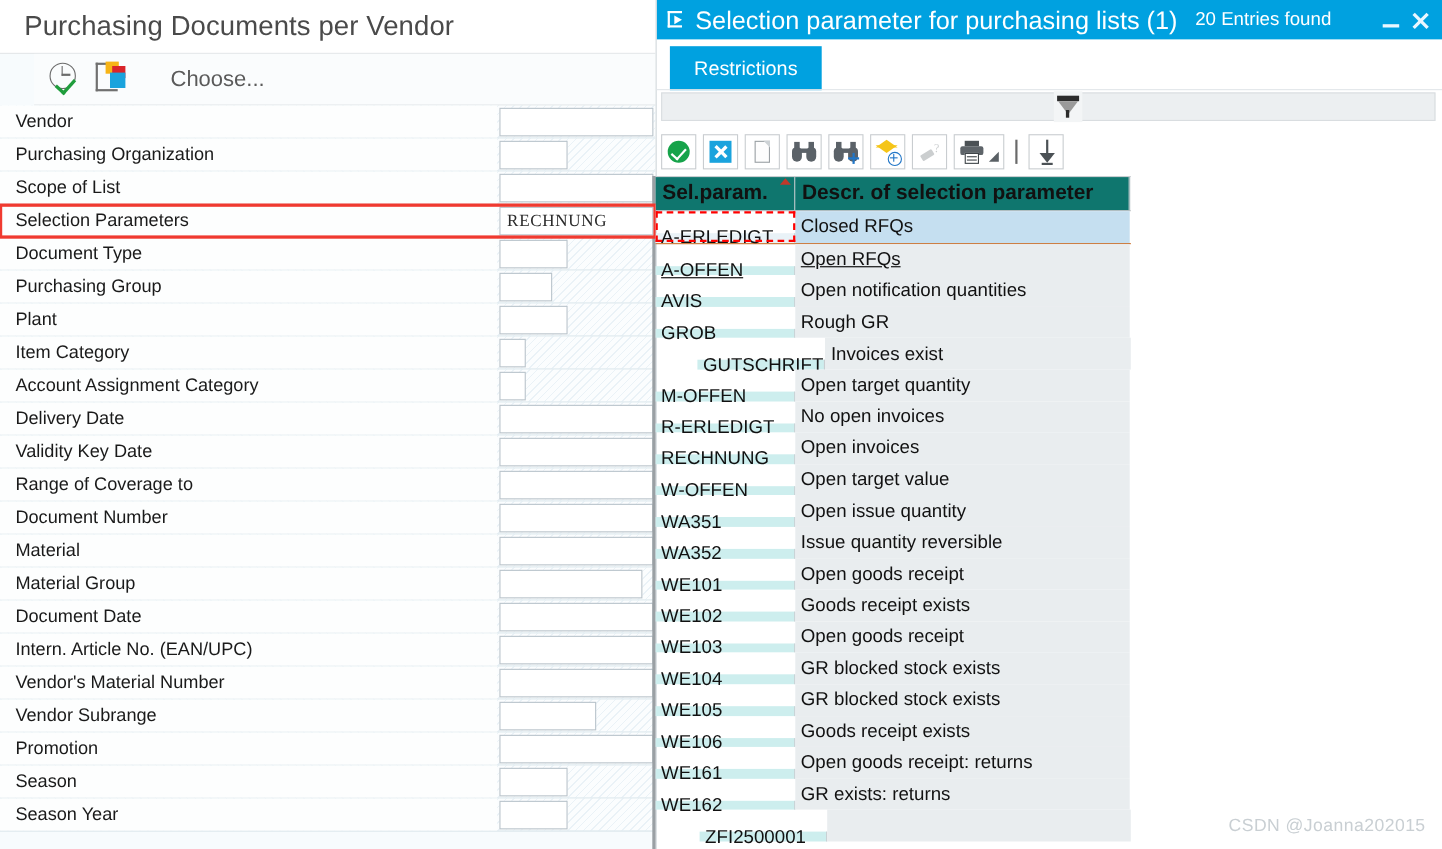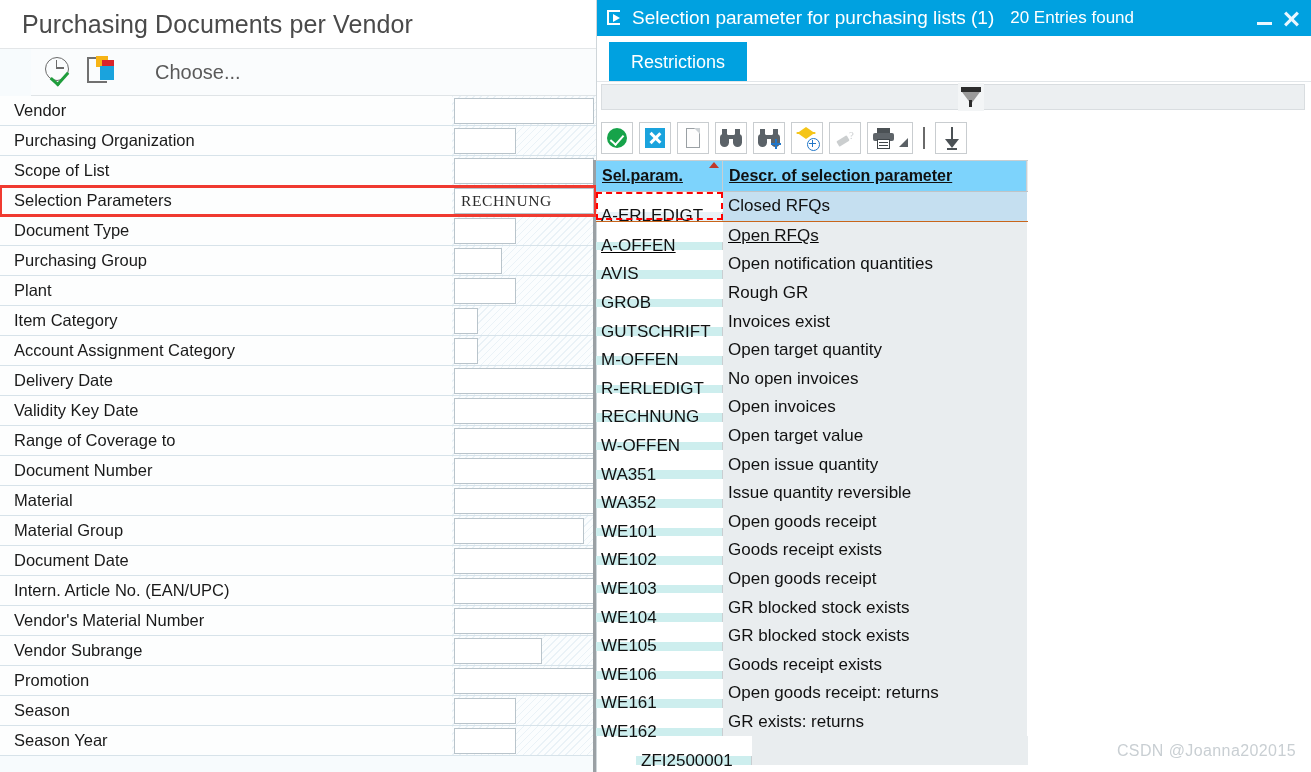--- a/index.html
+++ b/index.html
@@ -96,21 +96,21 @@
     margin-left:10px;width:18px;height:16px;position:relative;flex:0 0 auto;
   }
   .rp-titlebar .tb-icon .sheet{
     position:absolute;left:0;top:0;width:13px;height:15px;
     border:2px solid #ffffff;border-right:none;box-sizing:border-box;
   }
   .rp-titlebar .tb-icon .arrow{
     position:absolute;left:6px;top:4px;width:0;height:0;
     border-top:4px solid transparent;border-bottom:4px solid transparent;border-left:7px solid #ffffff;
   }
-  .rp-title-text{color:#ffffff;font-size:19px;margin-left:7px;}
+  .rp-title-text{color:#ffffff;font-size:23px;margin-left:7px;}
   .rp-title-count{color:#ffffff;font-size:17px;margin-left:16px;}
   .win-btns{position:absolute;right:8px;top:0;height:36px;display:flex;align-items:center;}
   .win-btn{width:26px;height:26px;position:relative;cursor:pointer;}
   .win-btn .minus{position:absolute;left:5px;top:17px;width:15px;height:3px;background:#eaf7ff;}
   .win-btn .xl1,.win-btn .xl2{position:absolute;left:12px;top:5px;width:3px;height:18px;background:#eaf7ff;}
   .win-btn .xl1{transform:rotate(45deg);}
   .win-btn .xl2{transform:rotate(-45deg);}
 
   .tabstrip{
     position:absolute;left:0;top:36px;width:715px;height:46px;background:#ffffff;
@@ -222,23 +222,23 @@
   .tbl{
     position:absolute;left:596px;top:160px;width:715px;height:612px;
   }
   .tbl-inner{position:relative;width:432px;}
   .thead{
     display:flex;height:32px;box-sizing:border-box;
     border-top:1px solid #c9ced1;border-bottom:1px solid #bfc4c7;
     background:#e8ebed;
   }
   .th{
-    box-sizing:border-box;font-size:16px;font-weight:bold;color:#111;
+    box-sizing:border-box;font-size:19px;font-weight:bold;color:#111;
     display:flex;align-items:center;padding-left:6px;position:relative;
-    background:#7dd3fc;border-right:1px solid #c9ced1;text-decoration:underline;
+    background:#0f766e;border-right:1px solid #c9ced1;
   }
   .th.c1{width:127px;}
   .th.c2{width:304px;border-right:1px solid #c9ced1;}
   .sort-tri{
     position:absolute;right:5px;top:2px;width:0;height:0;
     border-left:5px solid transparent;border-right:5px solid transparent;border-bottom:6px solid #c0392b;
   }
   .trow{display:flex;height:28.6px;}
   .td{
     box-sizing:border-box;font-size:17px;color:#111;
@@ -499,21 +499,21 @@
             <div class="td c2">Open RFQs</div>
           </div>
           <div class="trow" style="position: relative;">
             <div class="td c1">AVIS</div>
             <div class="td c2">Open notification quantities</div>
           </div>
           <div class="trow" style="position: relative;">
             <div class="td c1">GROB</div>
             <div class="td c2">Rough GR</div>
           </div>
-          <div class="trow" style="position: relative;">
+          <div class="trow" style="position: relative; padding-left: 38px;">
             <div class="td c1">GUTSCHRIFT</div>
             <div class="td c2">Invoices exist</div>
           </div>
           <div class="trow" style="position: relative;">
             <div class="td c1">M-OFFEN</div>
             <div class="td c2">Open target quantity</div>
           </div>
           <div class="trow" style="position: relative;">
             <div class="td c1">R-ERLEDIGT</div>
             <div class="td c2">No open invoices</div>

